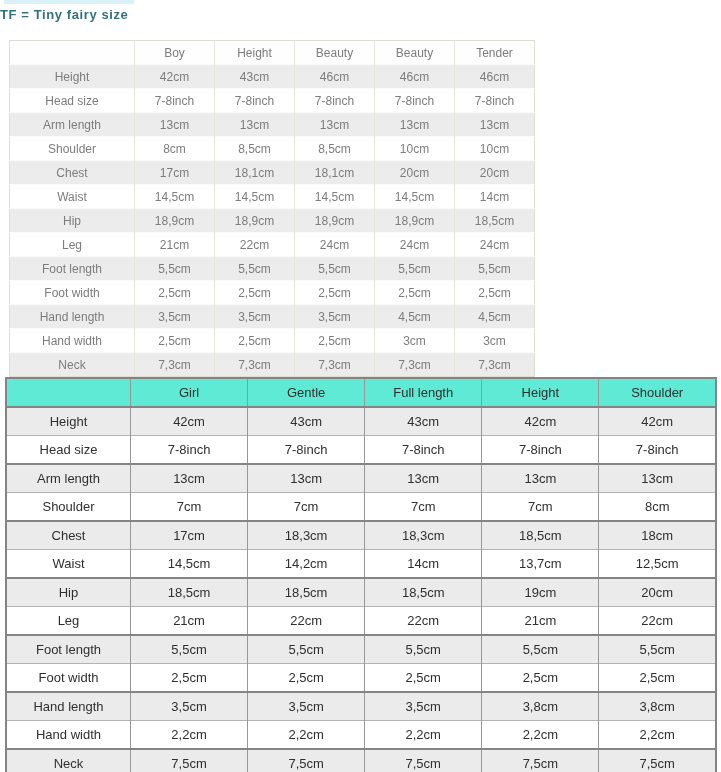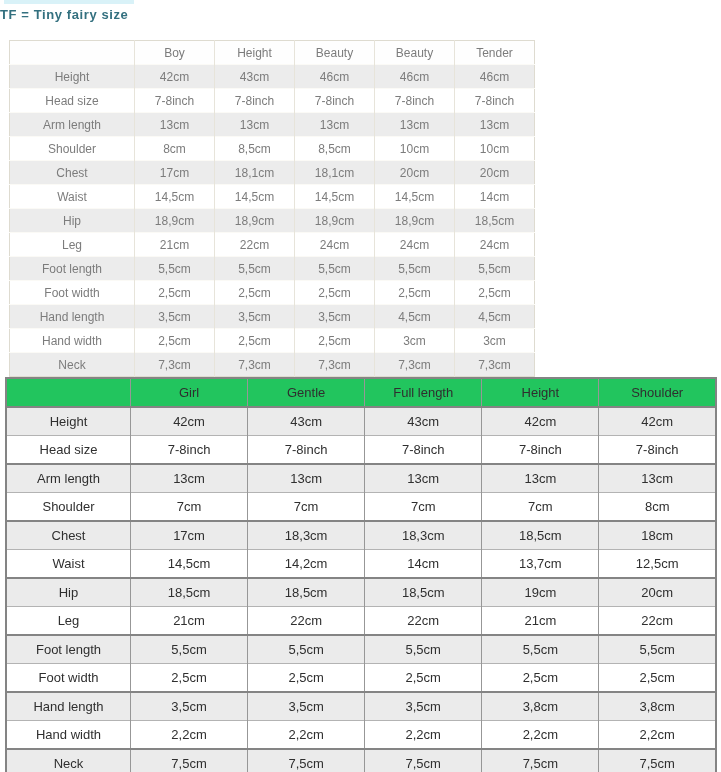--- a/index.html
+++ b/index.html
@@ -50,21 +50,21 @@
     width:712px;
     border:2px solid #848484;
     color:#2f2f2f;
     font-size:13px;
   }
   table.t2 th, table.t2 td {
     height:27px;
     border-left:1px solid #979797;
   }
   table.t2 th:first-child, table.t2 td:first-child { border-left:none; }
-  table.t2 thead tr { height:27px; background:#22c55e; }
+  table.t2 thead tr { height:27px; background:#5eead4; }
   table.t2 tbody tr { border-top:1px solid #b3b3b3; }
   table.t2 tbody tr.group-start { border-top:2px solid #848484; }
   table.t2 tbody tr.alt { background:#ebebeb; }
   table.t2 .corner, table.t2 tbody th { width:123px; }
 </style>
 </head>
 <body>
 
 <div class="highlight-strip"></div>
 

